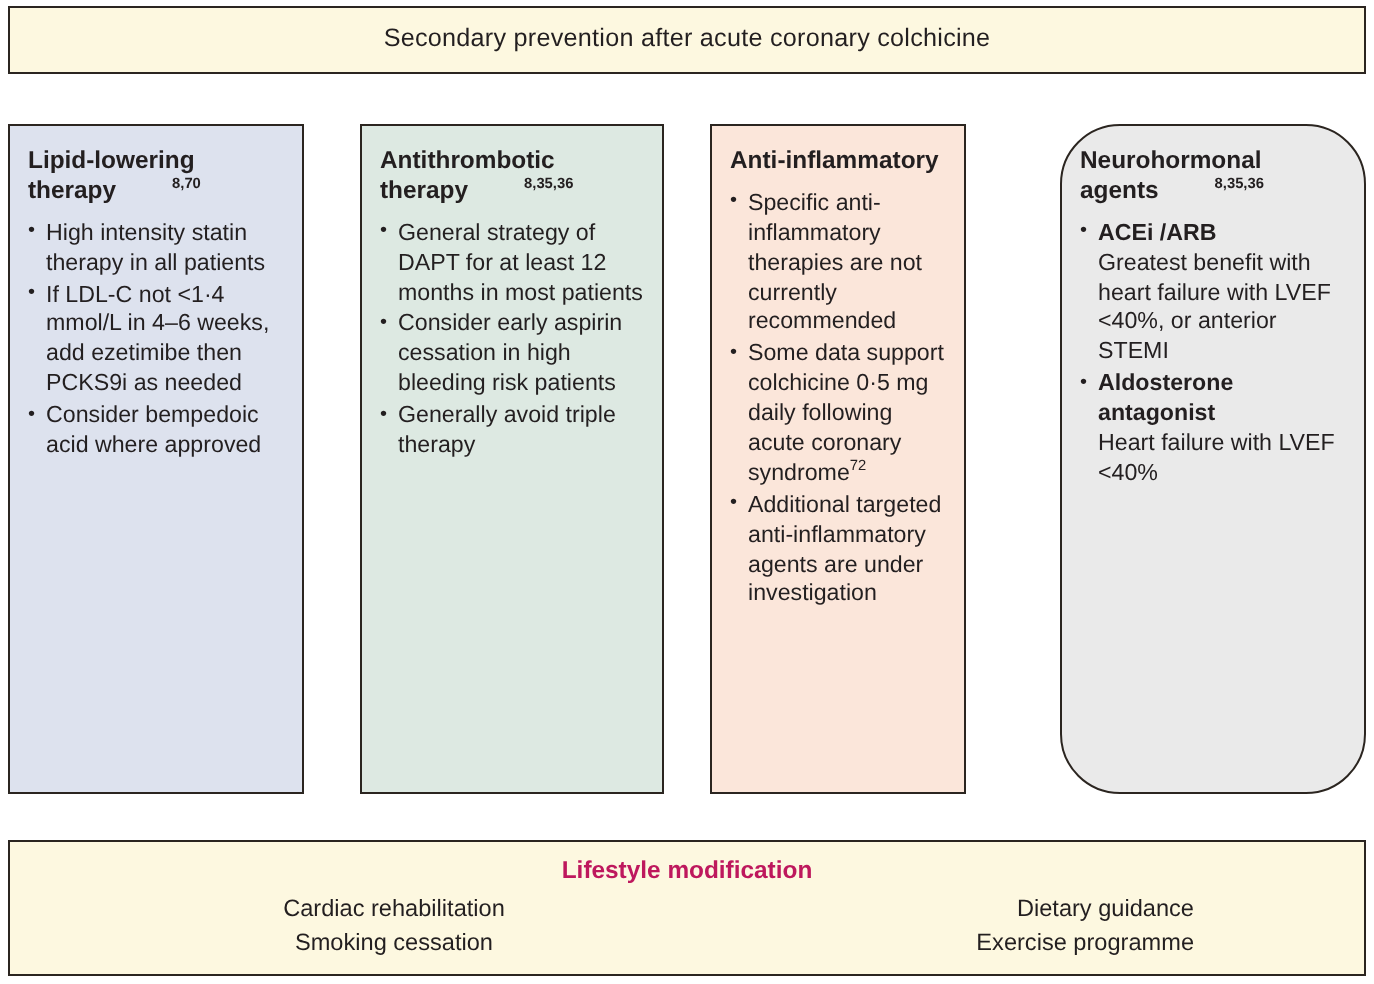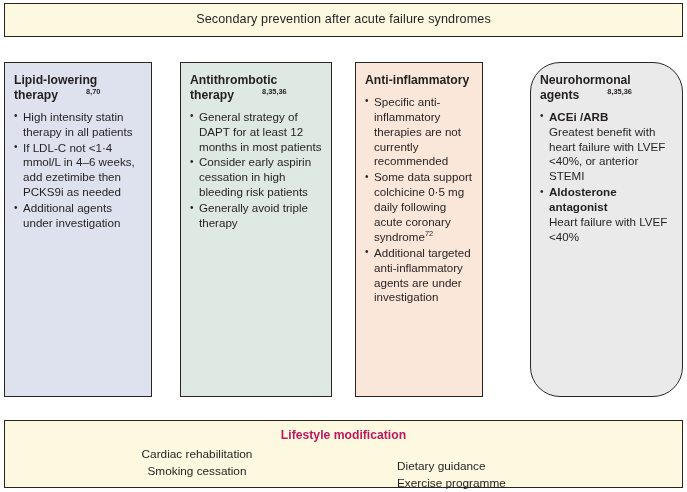--- a/index.html
+++ b/index.html
@@ -145,46 +145,45 @@
     color: #231f20;
   }
   .lifestyle-left {
     left: 92px;
     width: 200px;
     text-align: center;
   }
   .lifestyle-right {
     right: 85px;
     width: 200px;
-    text-align: left;
-    margin-top: 12px;
+    text-align: right;
   }
   .lifestyle-group div {
     white-space: nowrap;
   }
 </style>
 </head>
 <body>
 
 <div class="figure">
 
   <div class="header-banner">
-    <div class="header-title">Secondary prevention after acute failure syndromes</div>
+    <div class="header-title">Secondary prevention after acute coronary colchicine</div>
   </div>
 
   <div class="columns">
 
     <div class="col col-1">
       <div class="col-heading">
         <span>Lipid-lowering therapy</span><sup>8,70</sup>
       </div>
       <ul class="bullet-list">
         <li class="bullet-item">High intensity statin therapy in all patients</li>
         <li class="bullet-item">If LDL-C not &lt;1·4 mmol/L in 4–6 weeks, add ezetimibe then PCKS9i as needed</li>
-        <li class="bullet-item">Additional agents under investigation</li>
+        <li class="bullet-item">Consider bempedoic acid where approved</li>
       </ul>
     </div>
 
     <div class="col col-2">
       <div class="col-heading">
         <span>Antithrombotic therapy</span><sup>8,35,36</sup>
       </div>
       <ul class="bullet-list">
         <li class="bullet-item">General strategy of DAPT for at least 12 months in most patients</li>
         <li class="bullet-item">Consider early aspirin cessation in high bleeding risk patients</li>

